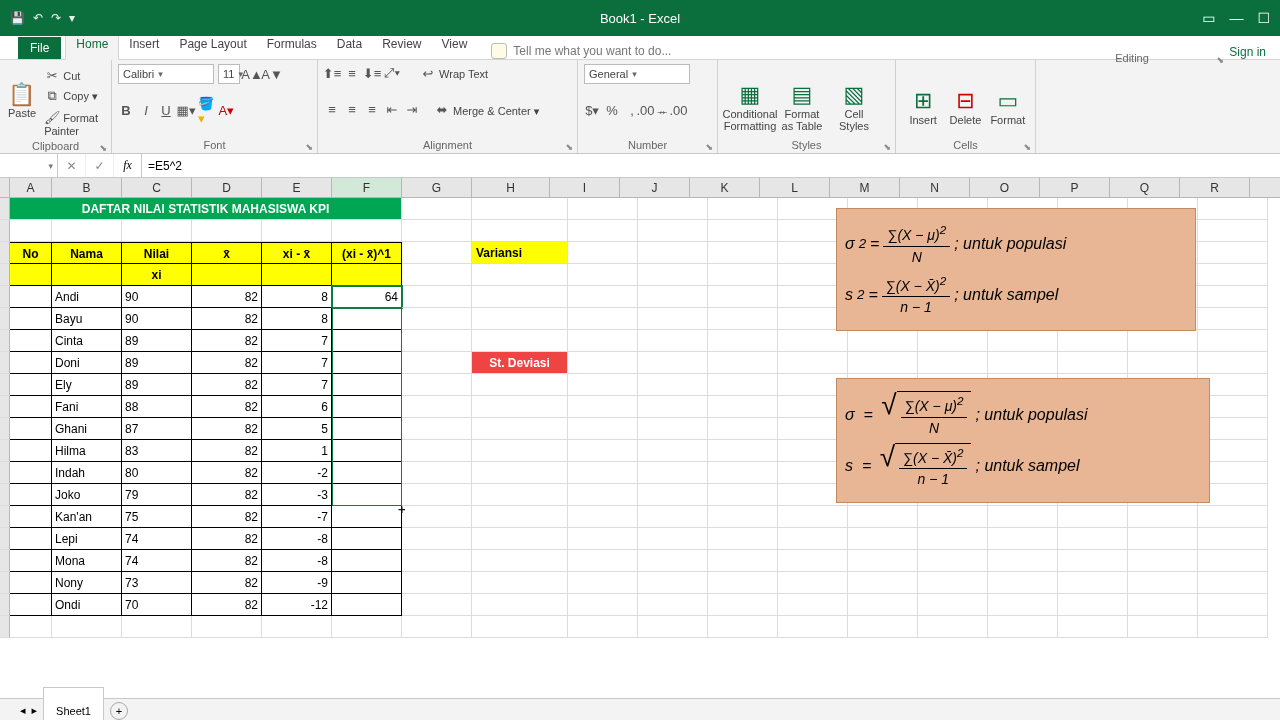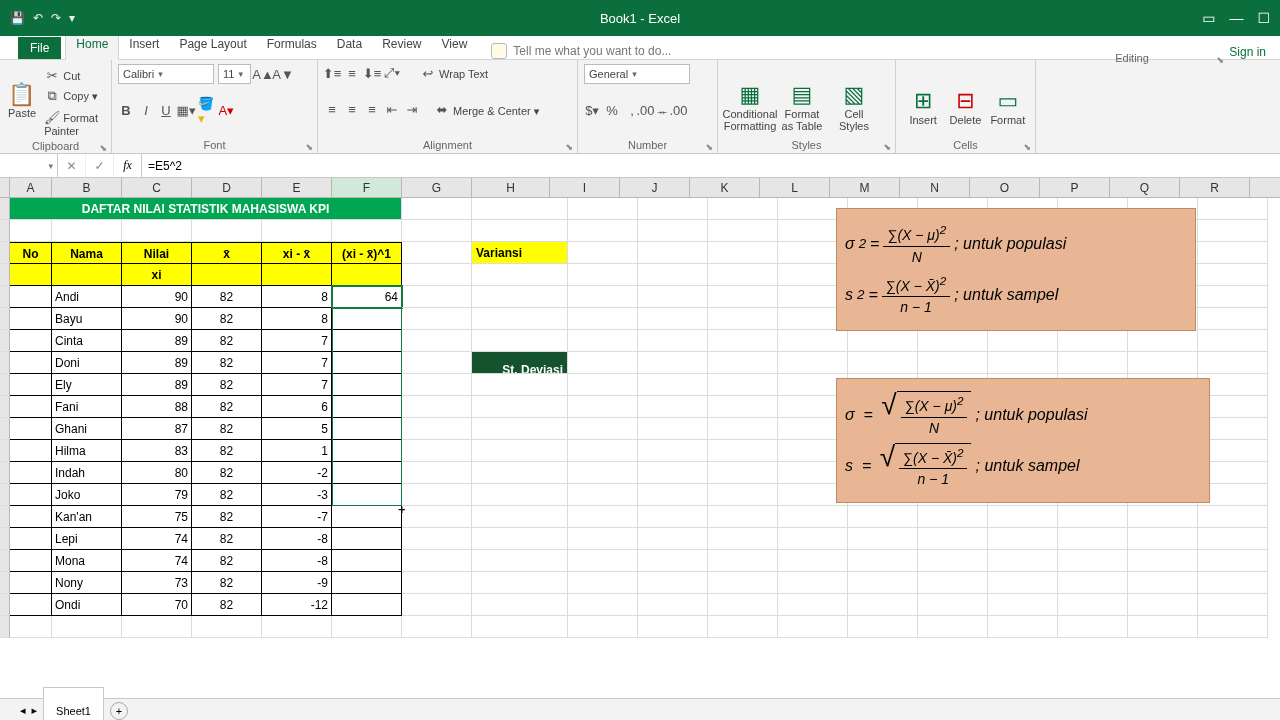--- a/index.html
+++ b/index.html
@@ -49,33 +49,33 @@
 .ch{border-right:1px solid #b7b7b7;text-align:center;line-height:20px;color:#333;font-size:12px}
 .chA{width:42px}.chB{width:70px}.chC{width:70px}.chD{width:70px}.chE{width:70px}.chF{width:70px}
 .chG{width:70px}.chH{width:78px}.chI{width:70px}.chJ{width:70px}.chK{width:70px}
 .chL{width:70px}.chM{width:70px}.chN{width:70px}.chO{width:70px}.chP{width:70px}.chQ{width:70px}.chR{width:70px}
 .ch.selcol{background:#d2e8d9}
 
 .rows{position:relative}
 .r{display:flex;height:22px}
 .rh{width:10px;border-right:1px solid #b7b7b7;border-bottom:1px solid #dcdcdc;background:#e6e6e6;font-size:10px;text-align:center;line-height:22px;color:#555}
 .c{border-right:1px solid #dcdcdc;border-bottom:1px solid #dcdcdc;padding:0 3px;line-height:22px;font-size:12px;overflow:hidden;white-space:nowrap}
-.cA{width:42px;text-align:center}.cB{width:70px}.cC{width:70px;text-align:right}.cD{width:70px;text-align:center}.cE{width:70px;text-align:right}.cF{width:70px;text-align:right}
+.cA{width:42px;text-align:center}.cB{width:70px}.cC{width:70px;}.cD{width:70px;text-align:right}.cE{width:70px;text-align:right}.cF{width:70px;text-align:right}
 .cG{width:70px}.cH{width:96px}.cI{width:70px}.cJ{width:70px}.cK{width:70px}.cL{width:70px}.cM{width:70px}.cN{width:70px}.cO{width:70px}.cP{width:70px}.cQ{width:70px}.cR{width:70px}
 
 .titlecell{background:#00a651;color:#fff;font-weight:bold;text-align:center}
 .hdrcell{background:#ffff00;font-weight:bold;text-align:center}
 .brdtbl{border-right:1px solid #000!important;border-bottom:1px solid #000!important}
 .brdtop{border-top:1px solid #000}
 .selcell{outline:2px solid #107c41;outline-offset:-1px;background:#fff}
 .fill-range{outline:1px solid #107c41;outline-offset:-1px;position:absolute}
 .cursor-cross{position:absolute;width:9px;height:9px;color:#111;font-weight:bold;font-size:13px}
 
 .variansi{background:#ffff00;font-weight:bold;text-align:left;padding:0 4px}
-.stdev{background:#14532d;color:#fff;font-weight:bold;text-align:right;padding:7px 4px}
+.stdev{background:#ef4444;color:#fff;font-weight:bold;text-align:center;padding:0 4px}
 
 
 .fbox{position:absolute;background:#e8b694;border:1px solid #c48a5f;font-family:"Times New Roman",serif;font-style:italic;padding:8px;font-size:16px;line-height:1.5;color:#000}
 .fbox .line{display:flex;align-items:center;gap:4px;margin:4px 0}
 .frac{display:inline-flex;flex-direction:column;align-items:center;font-size:14px}
 .frac .num{border-bottom:1.5px solid #000;padding:0 4px}
 .frac .den{padding:0 4px}
 .sqrt{display:inline-flex;align-items:stretch}
 .sqrt .rad{font-size:28px;line-height:1}
 .sqrt .body{border-top:1.5px solid #000;padding:0 4px;display:flex;align-items:center}
@@ -129,21 +129,21 @@
         <span class="btn"><span class="ico">⧉</span> <span>Copy</span> ▾</span>
         <span class="btn"><span class="ico">🖌</span> <span>Format Painter</span></span>
       </div>
     </div>
     <div class="lbl">Clipboard</div>
   </div>
 
   <div class="grp" style="width:206px">
     <div class="row">
       <span class="sel" style="width:96px">Calibri</span>
-      <span class="sel" style="width:33px">11</span>
+      <span class="sel" style="width:22px">11</span>
       <span class="ico btn">A▲</span>
       <span class="ico btn">A▼</span>
     </div>
     <div class="row">
       <span class="ico btn" style="font-weight:bold">B</span>
       <span class="ico btn" style="font-style:italic">I</span>
       <span class="ico btn" style="text-decoration:underline">U</span>
       <span class="ico btn">▦▾</span>
       <span class="ico btn" style="color:#e8b500">🪣▾</span>
       <span class="ico btn" style="color:#c00">A▾</span>

